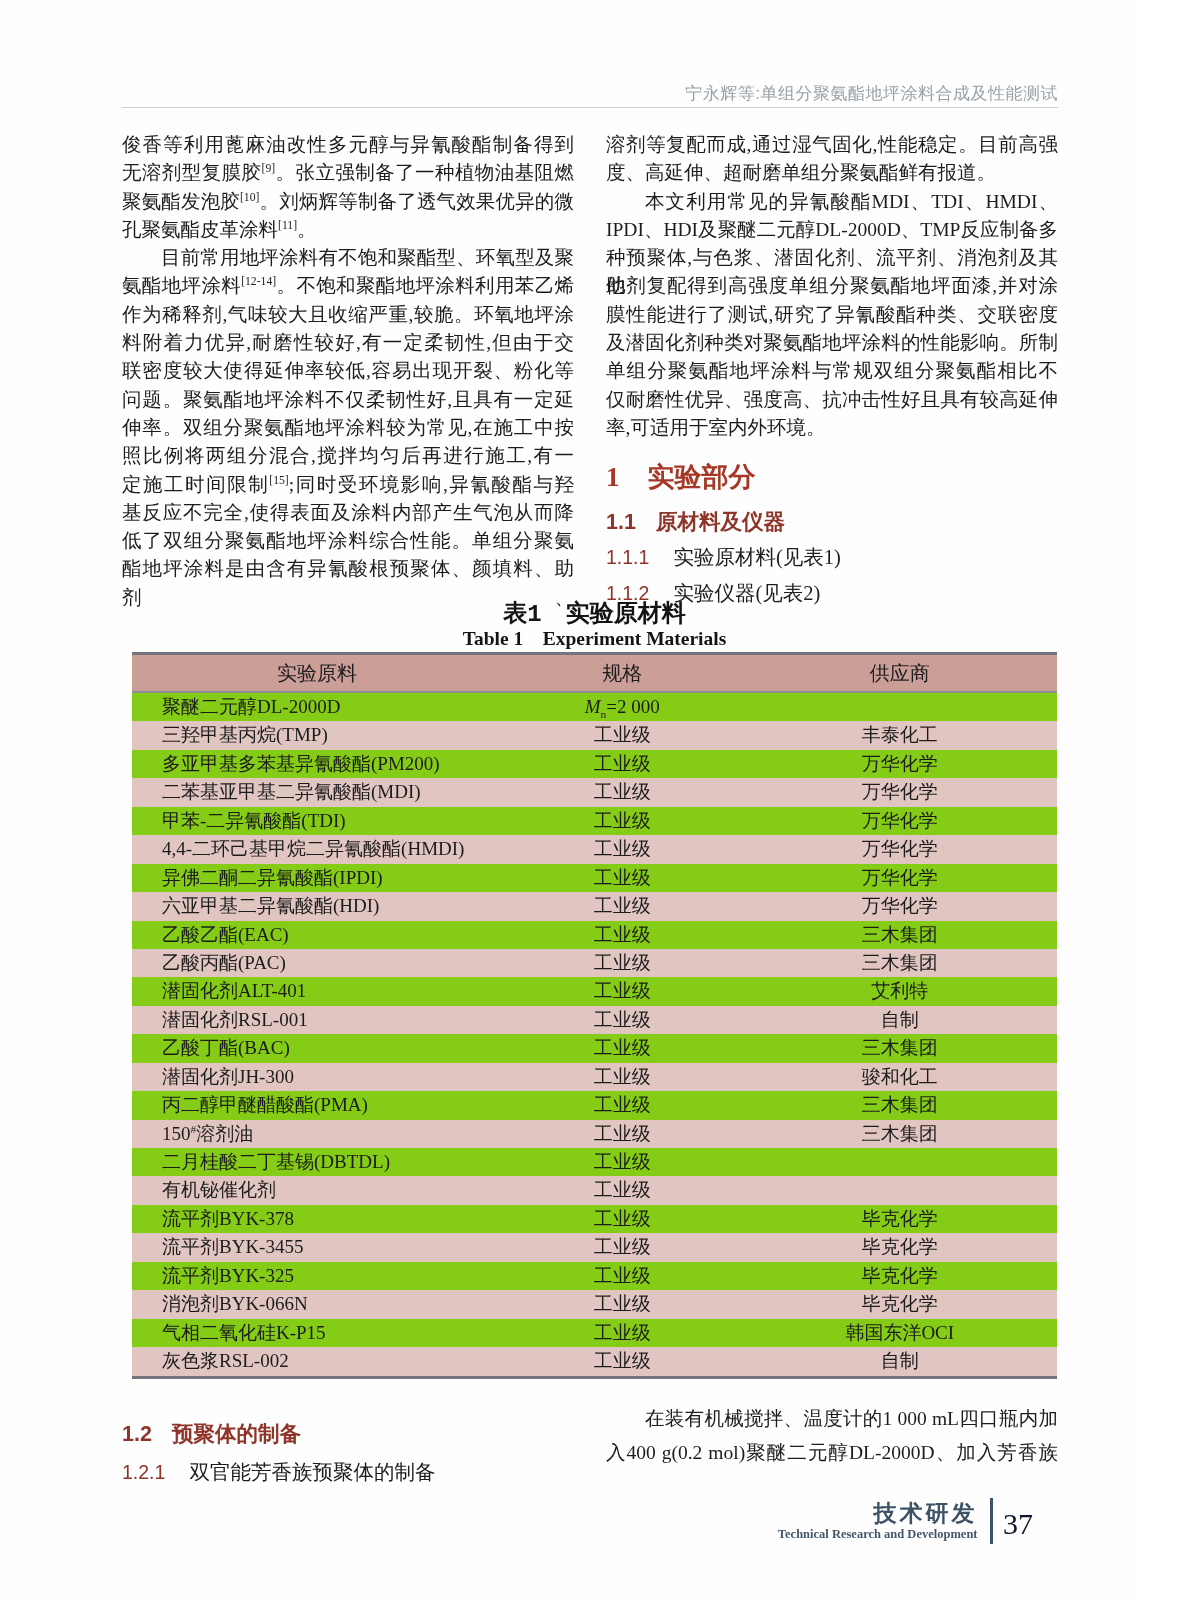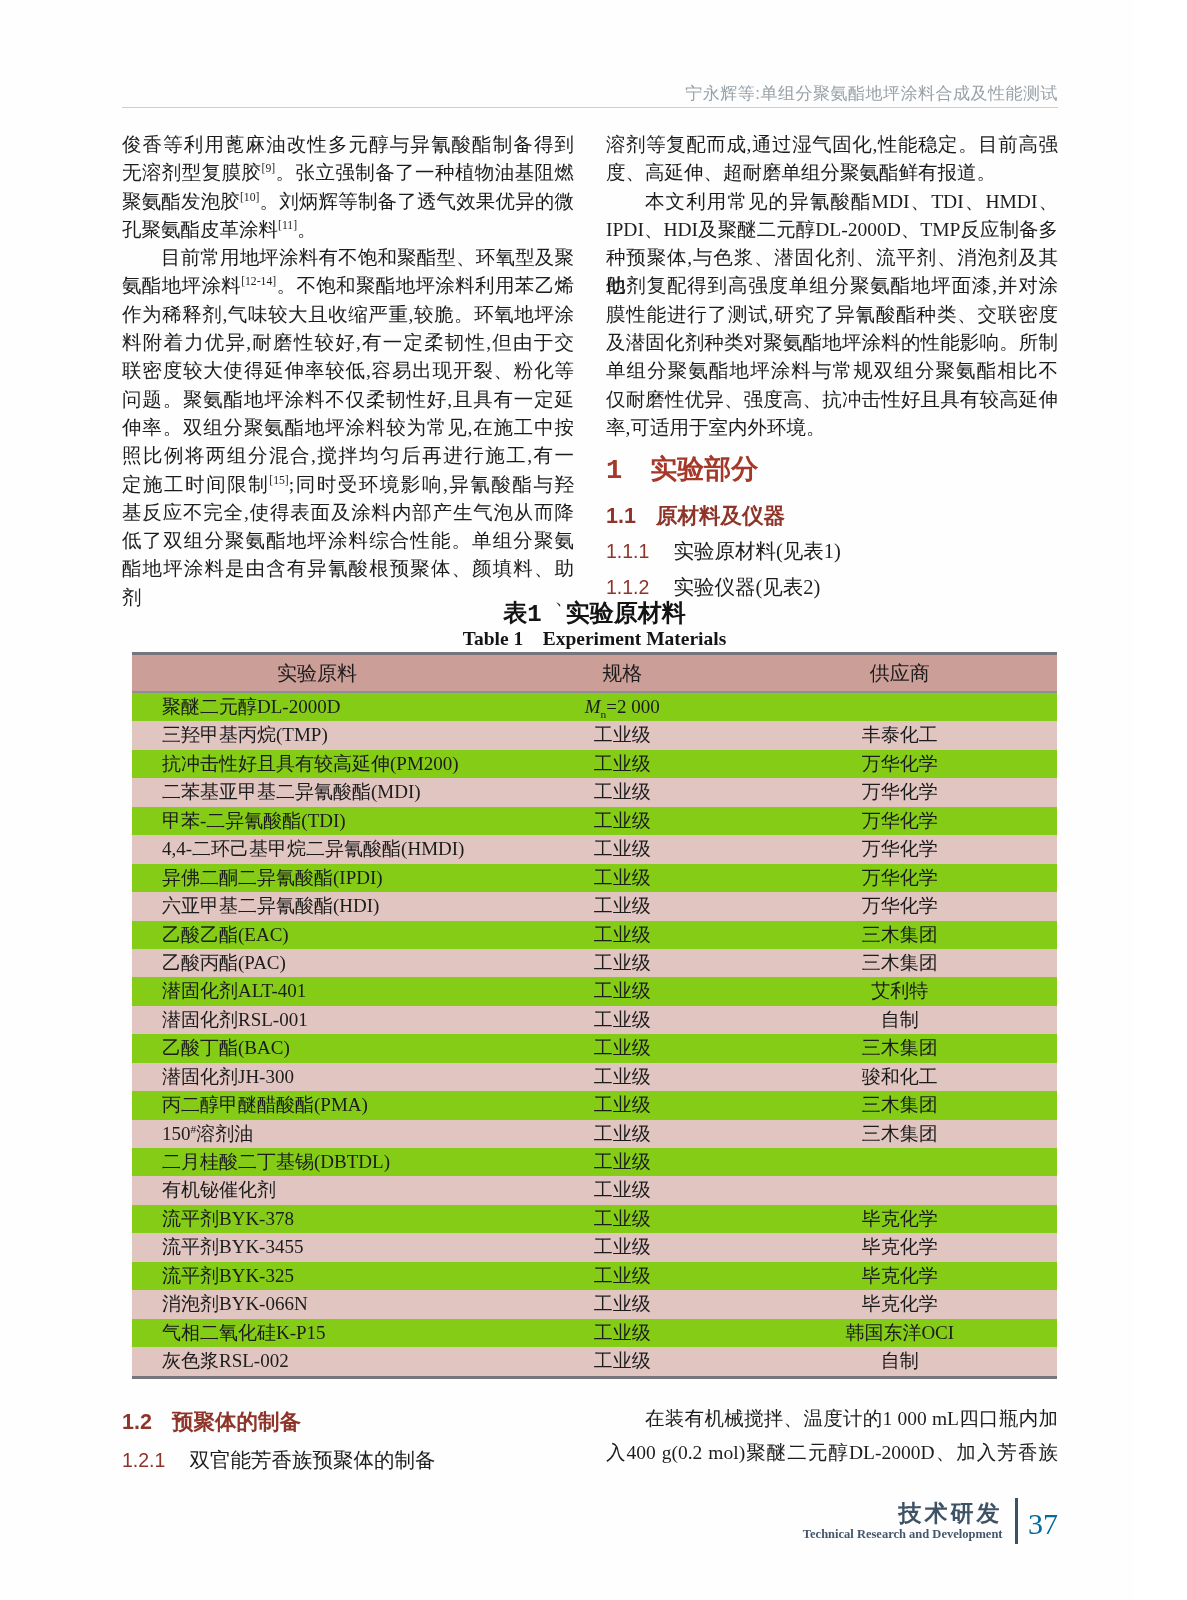--- a/index.html
+++ b/index.html
@@ -17,21 +17,21 @@
   .col-left{left:122px;top:131px}
   .col-right{left:606px;top:131px}
   .bodyline{font-size:19.5px;line-height:28.3px;text-align:justify;text-align-last:justify;height:28.3px;overflow:visible}
   .bodyline.end{text-align-last:left}
   .bodyline.indent{text-indent:2em}
   .bodyline.loose{line-height:34px;height:34px}
   sup{font-size:.6em;vertical-align:super;line-height:0}
   sub{font-size:.6em;vertical-align:sub;line-height:0}
 
   
-  .h1{margin-top:12px;font-family:Liberation Mono, monospace;font-weight:bold;
+  .h1{margin-top:18px;font-family:Liberation Serif, serif;font-weight:bold;
       font-size:27px;color:#a53828;line-height:34px}
   .h1 .num{margin-right:28px}
   .h2{margin-top:13px;font-family:"Liberation Sans","DejaVu Sans",sans-serif;font-weight:bold;
       font-size:21.5px;color:#8e3429;line-height:30px}
   .h2 .num{margin-right:20px}
   .h3{margin-top:6px;font-size:20.5px;line-height:29.5px;color:#1c1c1c;font-weight:normal}
   .h3 .num{font-family:"Liberation Sans","DejaVu Sans",sans-serif;font-weight:normal;color:#8e3429;
       margin-right:24px;font-size:19.5px}
 
   
@@ -45,33 +45,33 @@
       border-bottom:2px solid #8e8e96;height:38px}
   .thead .cell{line-height:36px;text-align:center;font-size:20px}
   .trow{display:grid;grid-template-columns:40% 26% 34%;height:28.45px;background:#84cc16}
   .tbody .trow:nth-child(even){background:#e0c5c0}
   .trow .cell{line-height:28.45px;font-size:19px;white-space:nowrap;overflow:visible}
   .c-material{padding-left:30px;text-align:left}
   .c-spec,.c-supplier{text-align:center}
 
   
   .bottom-left{position:absolute;left:122px;top:1407px;width:460px}
-  .bottom-left .h2{margin-top:0}
+  .bottom-left .h2{margin-top:12px}
   .bottom-left .h3{margin-top:9px}
   .bottom-right{position:absolute;left:606px;top:1402px;width:452px}
 
   
   .footer{position:absolute;left:606px;top:1498px;width:452px;display:flex;
       justify-content:flex-end;align-items:center}
   .footer-text{text-align:right}
   .footer-cn{font-family:"Liberation Sans","DejaVu Sans",sans-serif;font-weight:bold;font-size:23px;
       color:#3d5265;letter-spacing:3px;line-height:27px}
   .footer-en{font-size:12.5px;color:#44566a;font-weight:bold}
   .footer-bar{width:3.5px;height:46px;background:#3d5265;margin:0 10px 0 12px;flex:0 0 auto}
-  .footer-page{font-size:30px;color:#0369a1;margin-right:0;align-self:flex-start;padding-top:9px}
+  .footer-page{font-size:30px;color:#0f172a;margin-right:25px;align-self:flex-start;padding-top:9px}
 </style>
 </head>
 <body>
 
 <div class="page">
 
   <div class="running-header">宁永辉等:单组分聚氨酯地坪涂料合成及性能测试</div>
   <div class="header-rule"></div>
 
   <div class="col col-left">
@@ -135,21 +135,21 @@
         <div class="trow">
     <div class="cell c-material">聚醚二元醇DL-2000D</div>
     <div class="cell c-spec"><i>M</i><sub>n</sub>=2 000</div>
   </div>
         <div class="trow">
     <div class="cell c-material">三羟甲基丙烷(TMP)</div>
     <div class="cell c-spec">工业级</div>
     <div class="cell c-supplier">丰泰化工</div>
   </div>
         <div class="trow">
-    <div class="cell c-material">抗冲击性好且具有较高延伸(PM200)</div>
+    <div class="cell c-material">多亚甲基多苯基异氰酸酯(PM200)</div>
     <div class="cell c-spec">工业级</div>
     <div class="cell c-supplier">万华化学</div>
   </div>
         <div class="trow">
     <div class="cell c-material">二苯基亚甲基二异氰酸酯(MDI)</div>
     <div class="cell c-spec">工业级</div>
     <div class="cell c-supplier">万华化学</div>
   </div>
         <div class="trow">
     <div class="cell c-material">甲苯-二异氰酸酯(TDI)</div>

